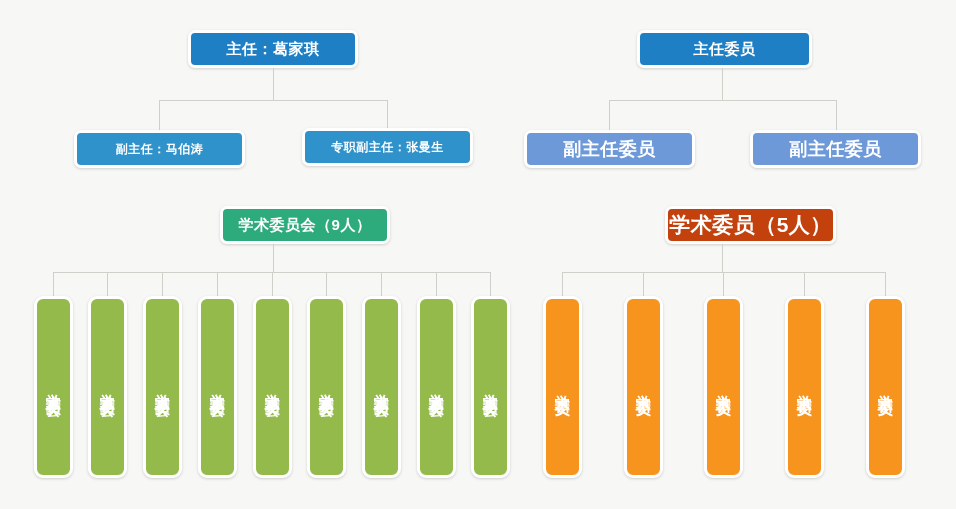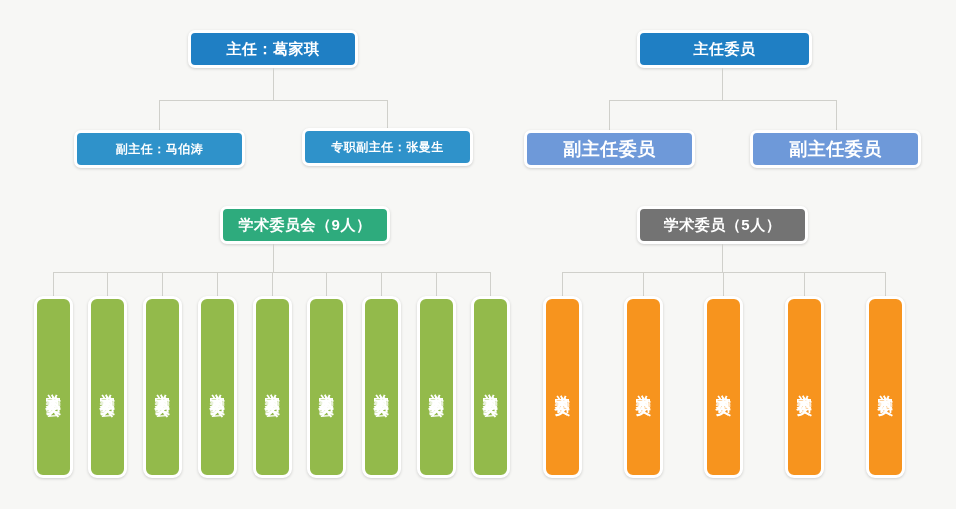--- a/index.html
+++ b/index.html
@@ -58,22 +58,23 @@
     font-size: 18px;
     background: #6e99d9;
   }
   .node.committee-green {
     height: 38px;
     font-size: 15px;
     background: #2eab7d;
   }
   .node.committee-red {
     height: 38px;
-    font-size: 15px;
-    background: #737373;
+    font-size: 21px;
+    background: #c2410c;
+    margin-left: 28px;
   }
 
   
   .leaf {
     position: absolute;
     box-sizing: border-box;
     border-radius: 9px;
     border: 3px solid #ffffff;
     box-shadow: 0 1px 3px rgba(0,0,0,0.16);
     display: flex;

